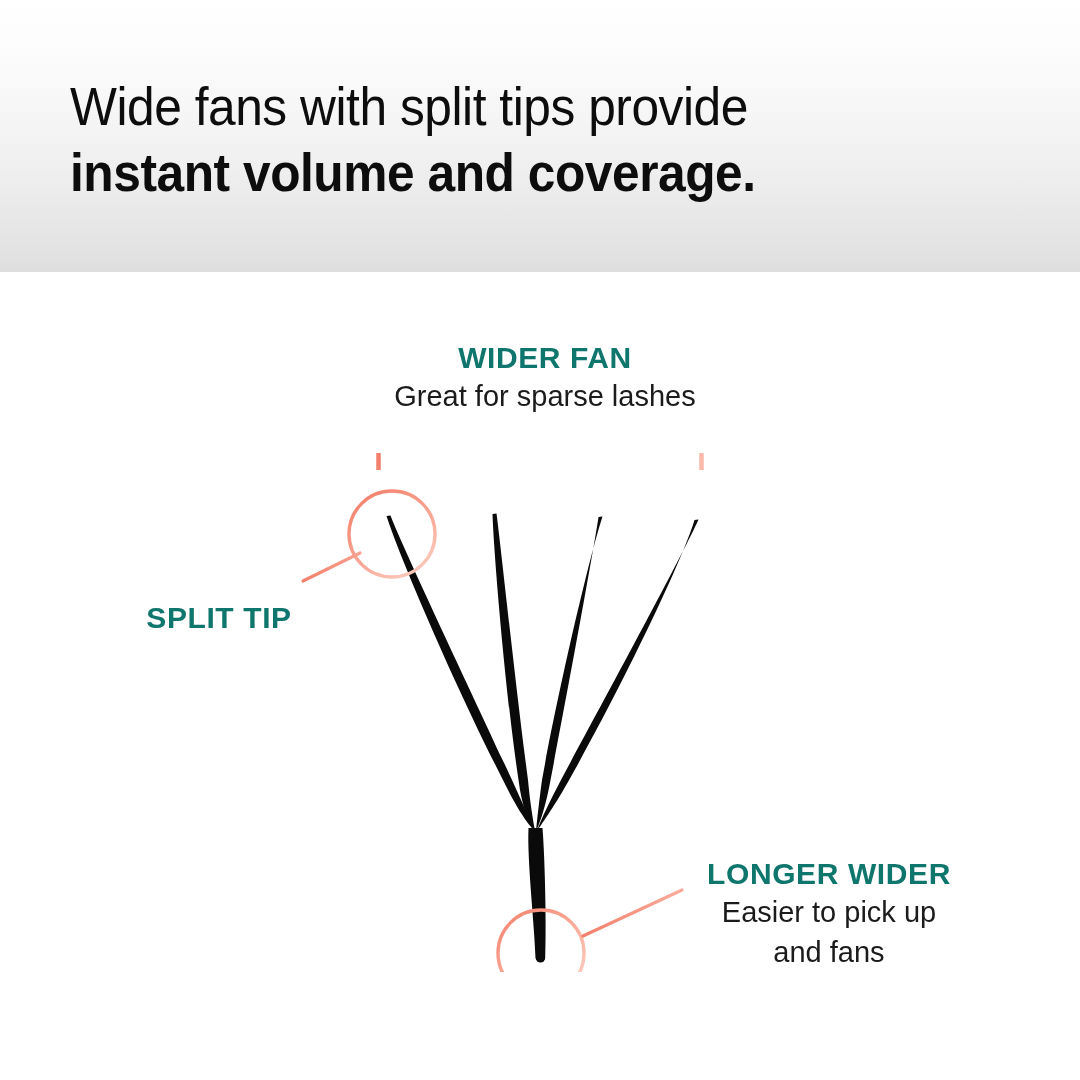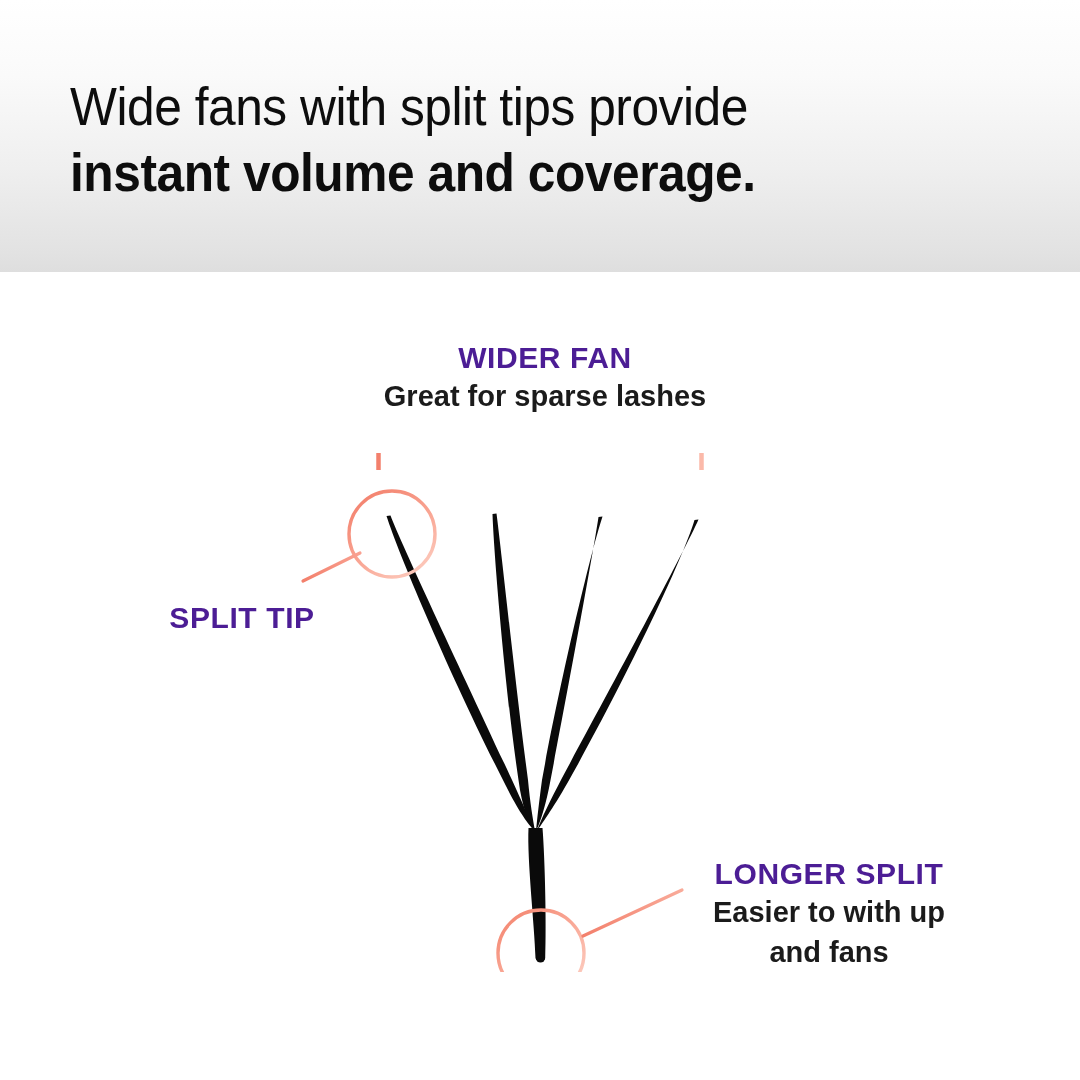--- a/index.html
+++ b/index.html
@@ -58,36 +58,36 @@
   
   .callout {
     position: absolute;
     text-align: center;
   }
   .callout-title {
     display: block;
     font-size: 30px;
     font-weight: 700;
     letter-spacing: 0.6px;
-    color: #4c1d95;
+    color: #0f766e;
     line-height: 36px;
     white-space: nowrap;
   }
   .callout-sub {
     display: block;
     font-size: 29px;
-    font-weight: 700;
+    font-weight: 400;
     color: #1b1b1b;
     line-height: 40px;
   }
   .callout-sub span { display: block; white-space: nowrap; }
 
   
   #wider-fan-callout { left: 245px; top: 340px; width: 600px; }
-  #split-tip-callout { left: 42px;  top: 600px; width: 400px; }
+  #split-tip-callout { left: 19px;  top: 600px; width: 400px; }
   #longer-base-callout { left: 629px; top: 856px; width: 400px; }
 
   
   #art {
     position: absolute;
     left: 0;
     top: 0;
     width: 1080px;
     height: 1080px;
   }
@@ -186,20 +186,20 @@
   <div class="callout" id="wider-fan-callout">
     <span class="callout-title">WIDER FAN</span>
     <span class="callout-sub">Great for sparse lashes</span>
   </div>
 
   <div class="callout" id="split-tip-callout">
     <span class="callout-title">SPLIT TIP</span>
   </div>
 
   <div class="callout" id="longer-base-callout">
-    <span class="callout-title">LONGER SPLIT</span>
+    <span class="callout-title">LONGER WIDER</span>
     <span class="callout-sub">
-      <span>Easier to with up</span>
+      <span>Easier to pick up</span>
       <span>and fans</span>
     </span>
   </div>
 
 </div>
 
 </body></html>

